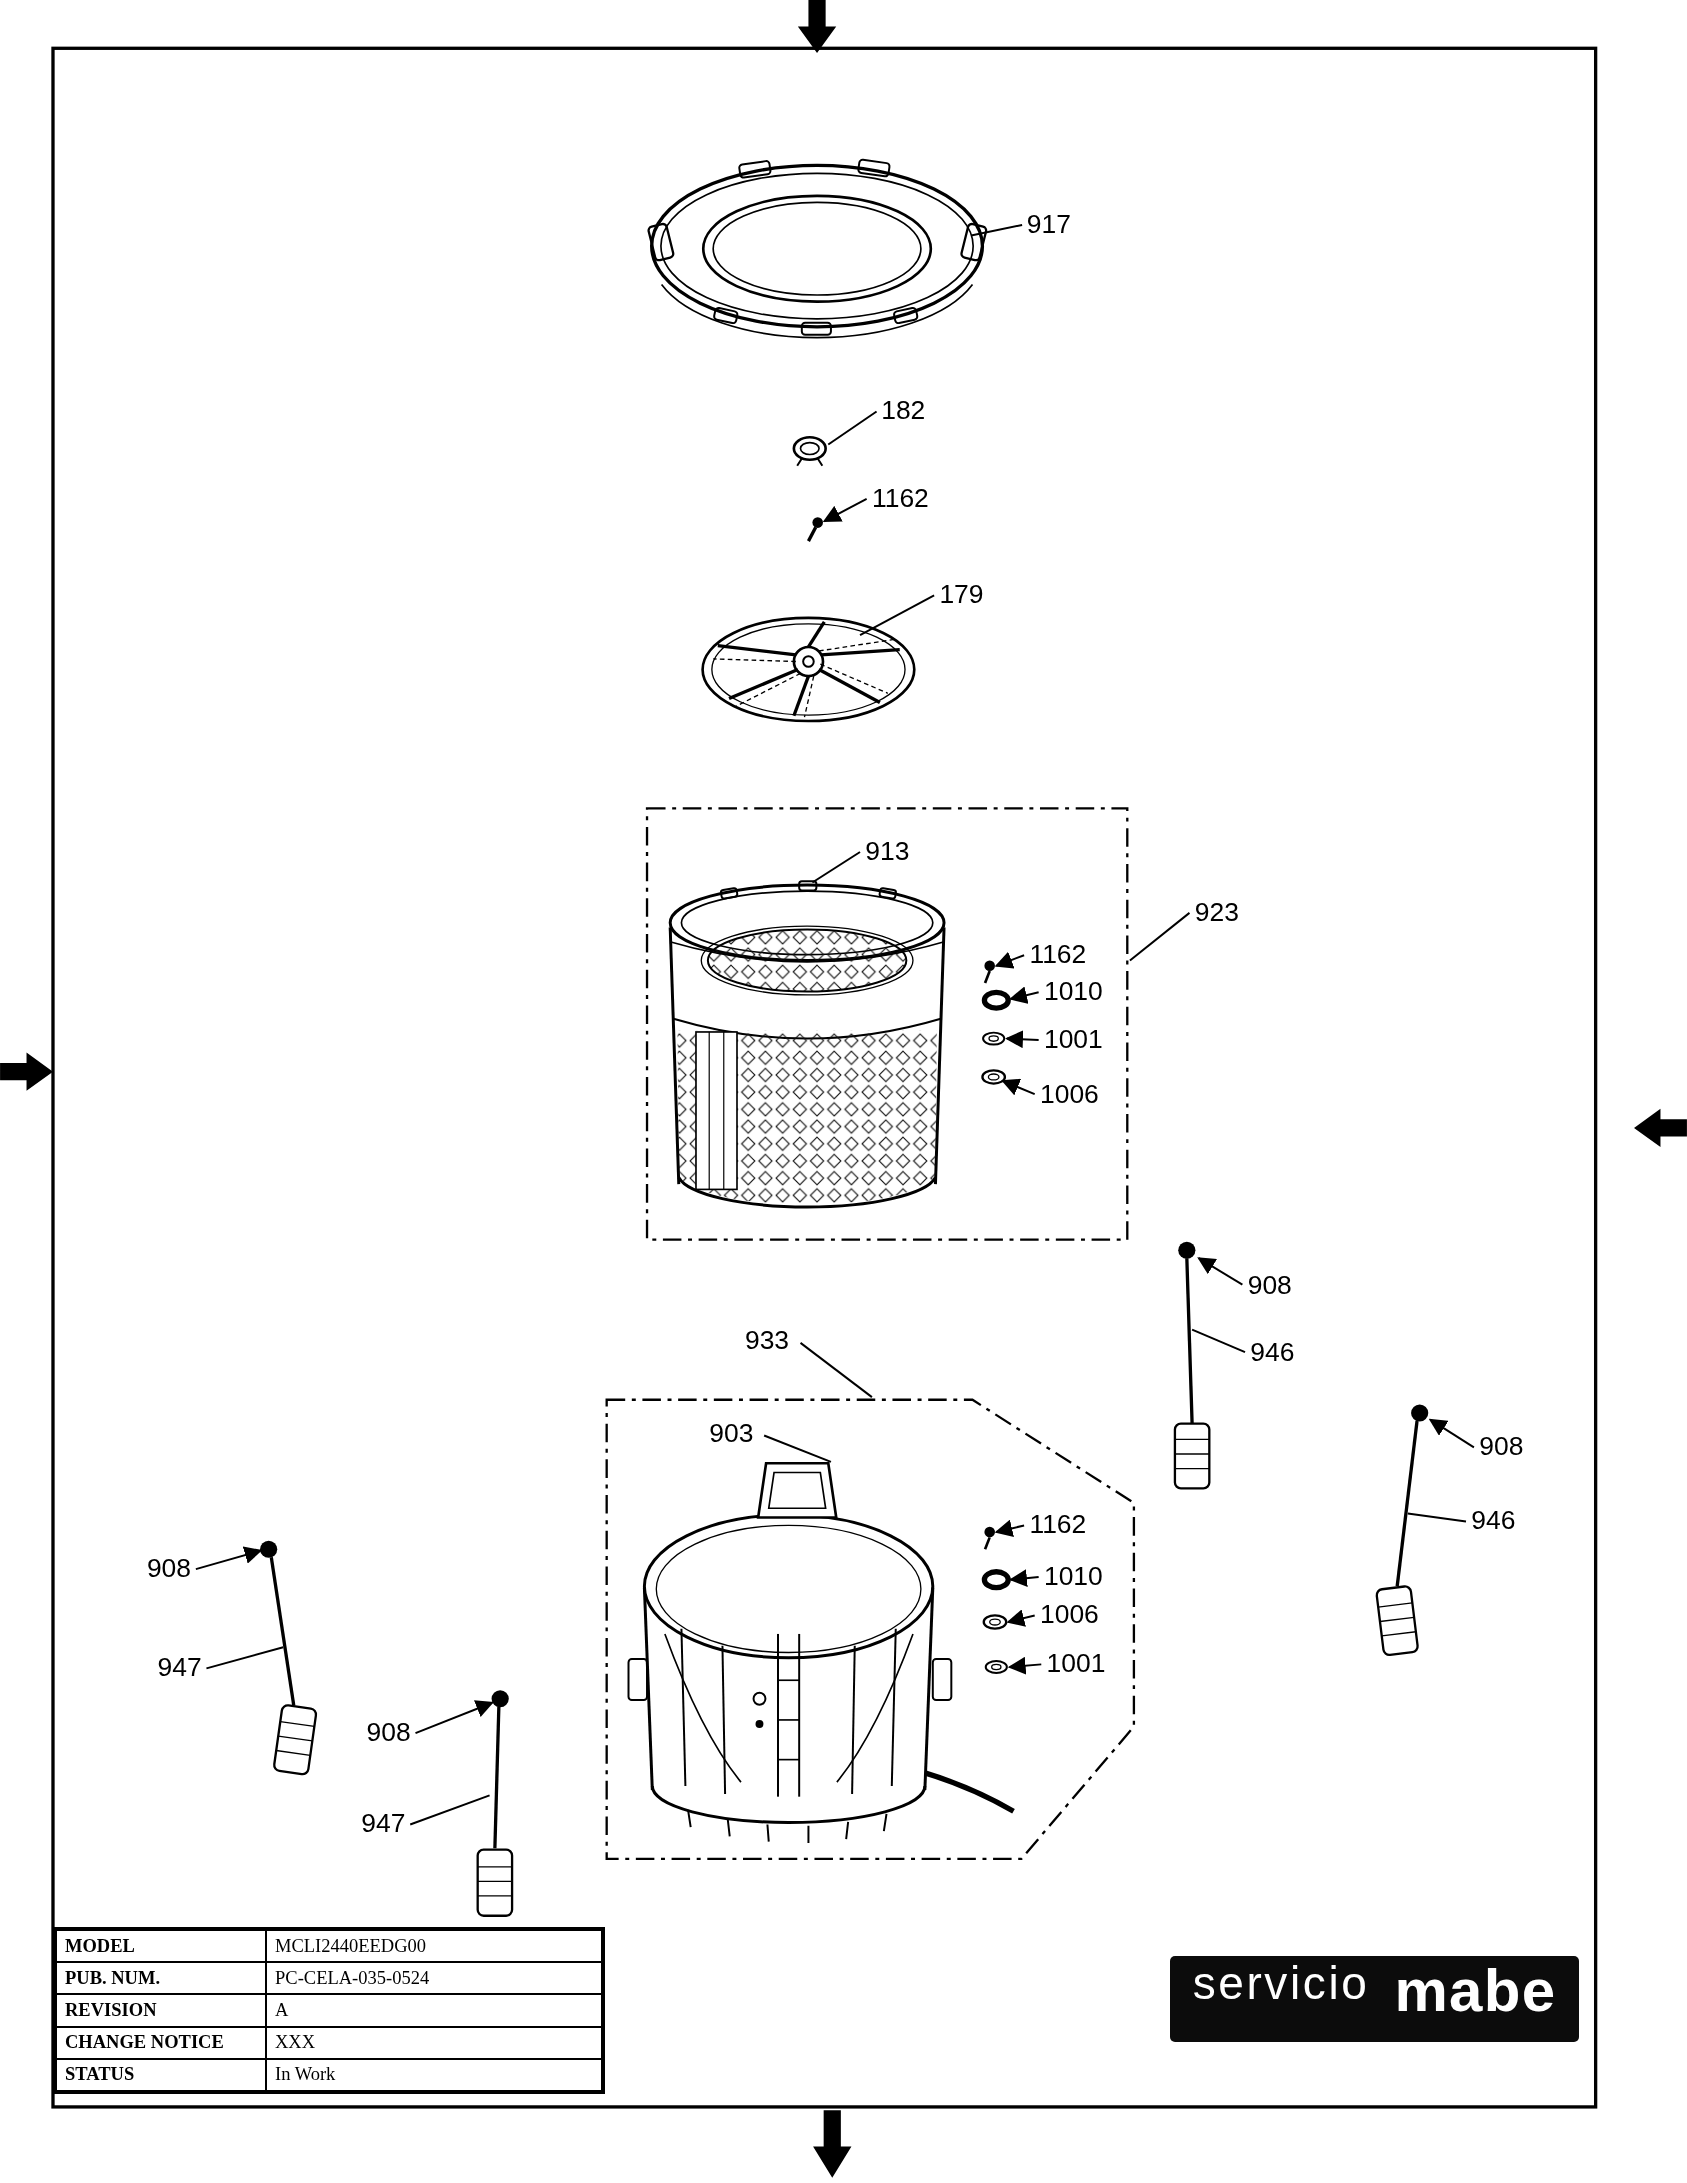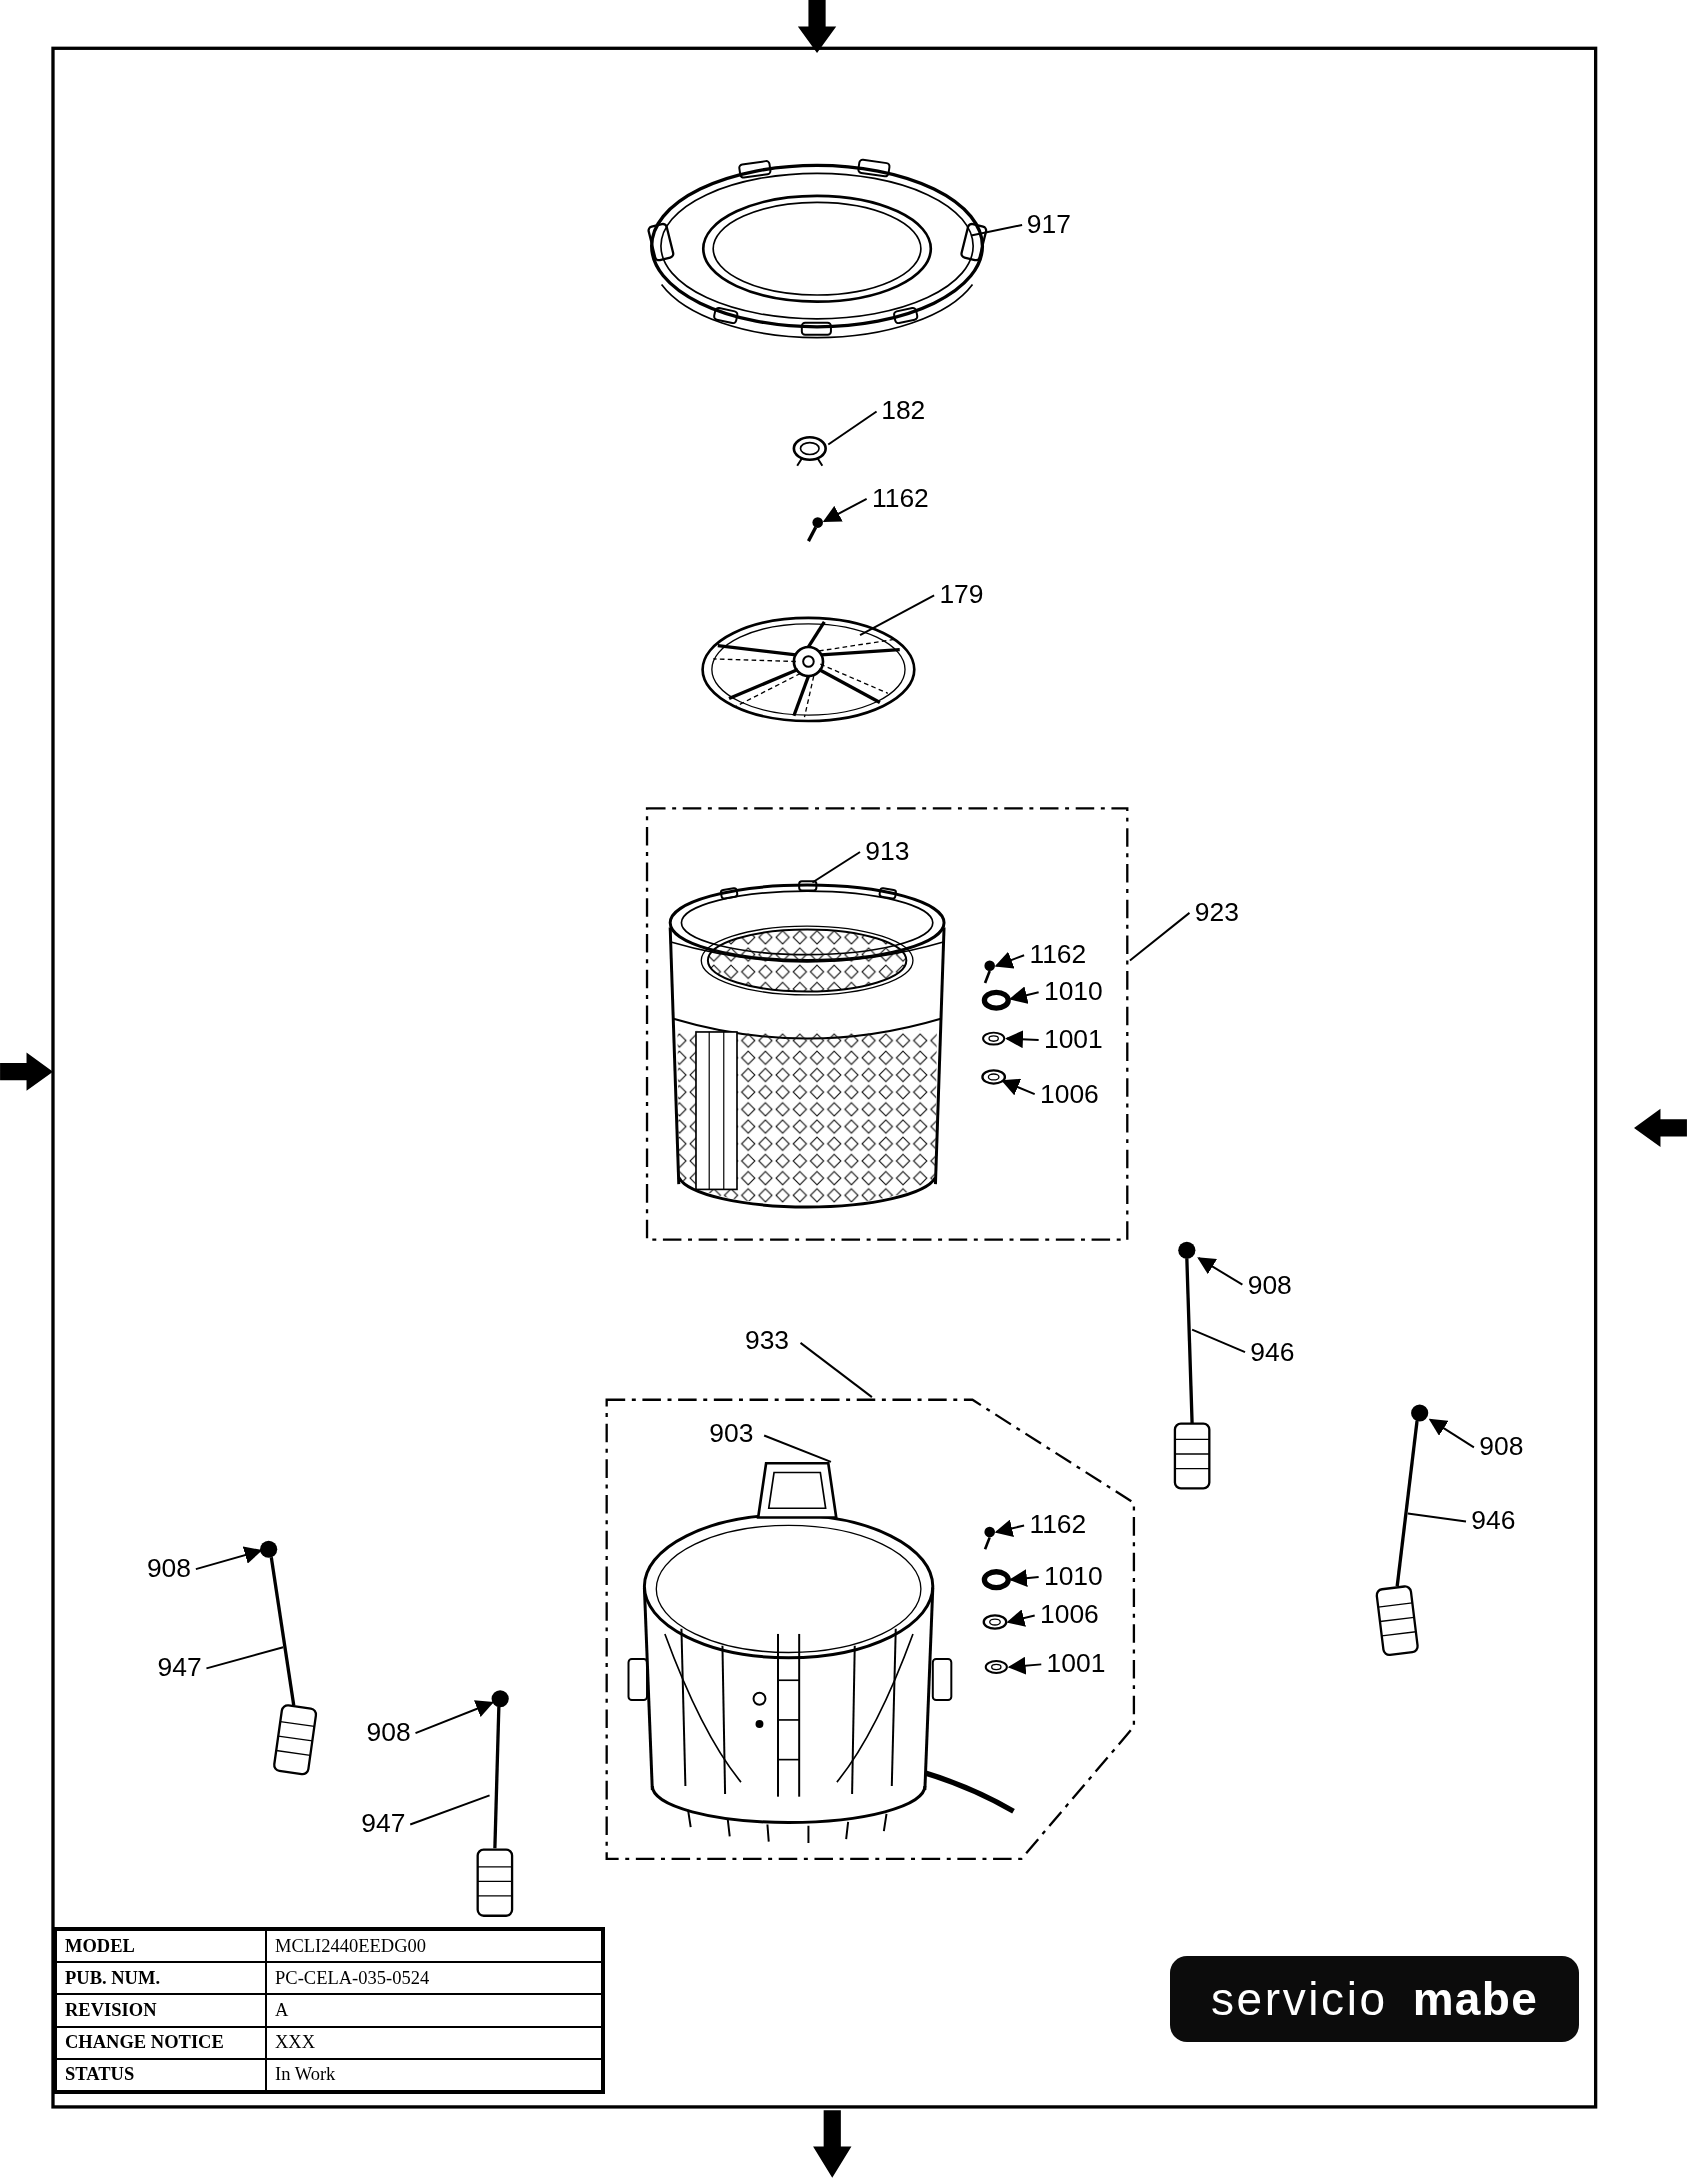--- a/index.html
+++ b/index.html
@@ -5,23 +5,23 @@
   html,body{margin:0;padding:0;background:#fff;}
   body{width:1687px;height:2183px;position:relative;font-family:"Liberation Sans",sans-serif;}
   #diagram{position:absolute;left:0;top:0;}
   #diagram text{font-family:"Liberation Sans",sans-serif;fill:#000;font-size:40px;}
   .title-block{position:absolute;left:53px;top:1927px;}
   .title-block table{border-collapse:collapse;border:4px solid #000;table-layout:fixed;}
   .title-block td{border:2px solid #000;font-size:18.5px;padding:4.6px 8px;color:#000;background:#fff;white-space:nowrap;font-family:Liberation Serif, serif;}
   .tb-label{font-weight:bold;width:192px;}
   .tb-value{width:318px;}
   .logo{position:absolute;left:1170px;top:1956px;width:409px;height:86px;background:#0c0c0c;
-        border-radius:17px;display:flex;align-items:center;justify-content:center;gap:25px;color:#fff;}
+        border-radius:5px;display:flex;align-items:flex-start;justify-content:center;gap:25px;color:#fff;}
   .logo-light{font-size:46px;font-weight:normal;letter-spacing:2.6px;}
-  .logo-bold{font-size:46px;font-weight:bold;letter-spacing:1.3px;}
+  .logo-bold{font-size:60px;font-weight:bold;letter-spacing:1.3px;}
 </style>
 </head>
 <body>
 
 <svg id="diagram" viewBox="0 0 2550 3300" width="1687" height="2183">
   <defs>
     <pattern id="perf" width="26" height="26" patternUnits="userSpaceOnUse">
       <path d="M13,3 L23,13 L13,23 L3,13 Z" fill="none" stroke="#111" stroke-width="1.6"></path>
     </pattern>
     <marker id="ah" viewBox="0 0 10 10" refX="9" refY="5" markerWidth="9" markerHeight="9" orient="auto-start-reverse">

